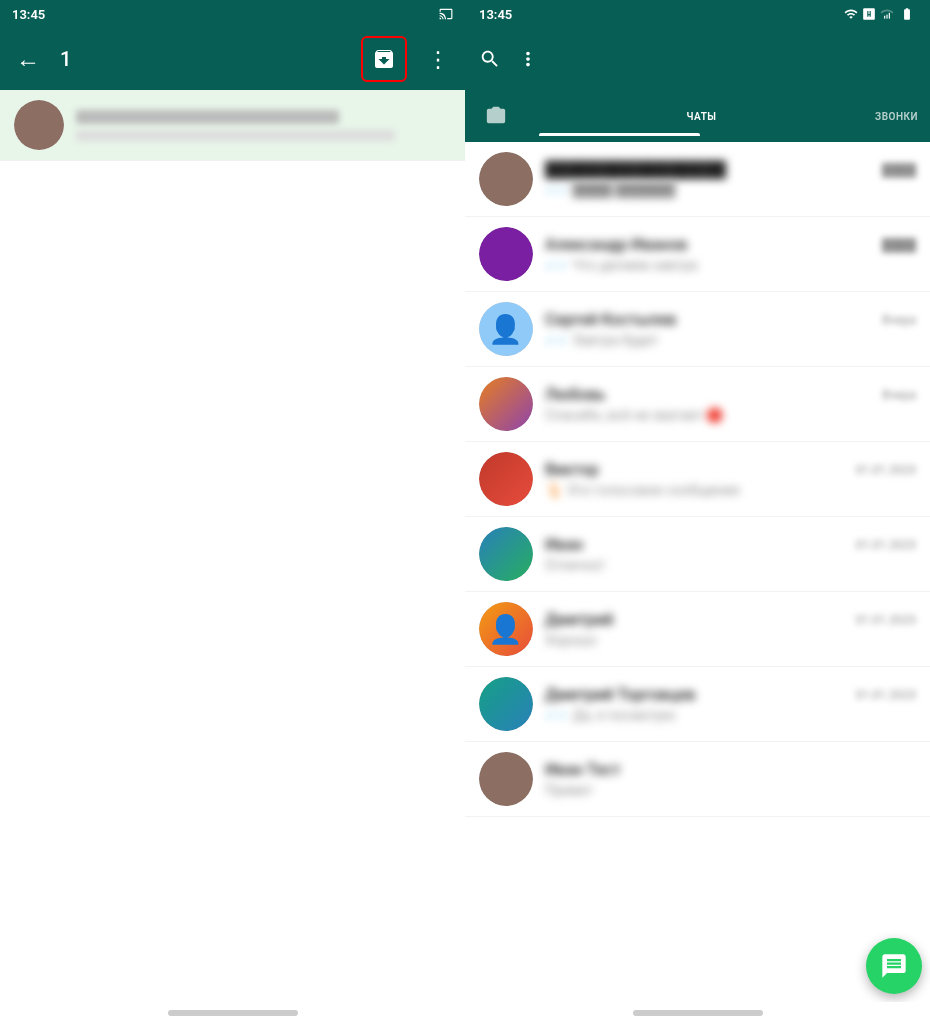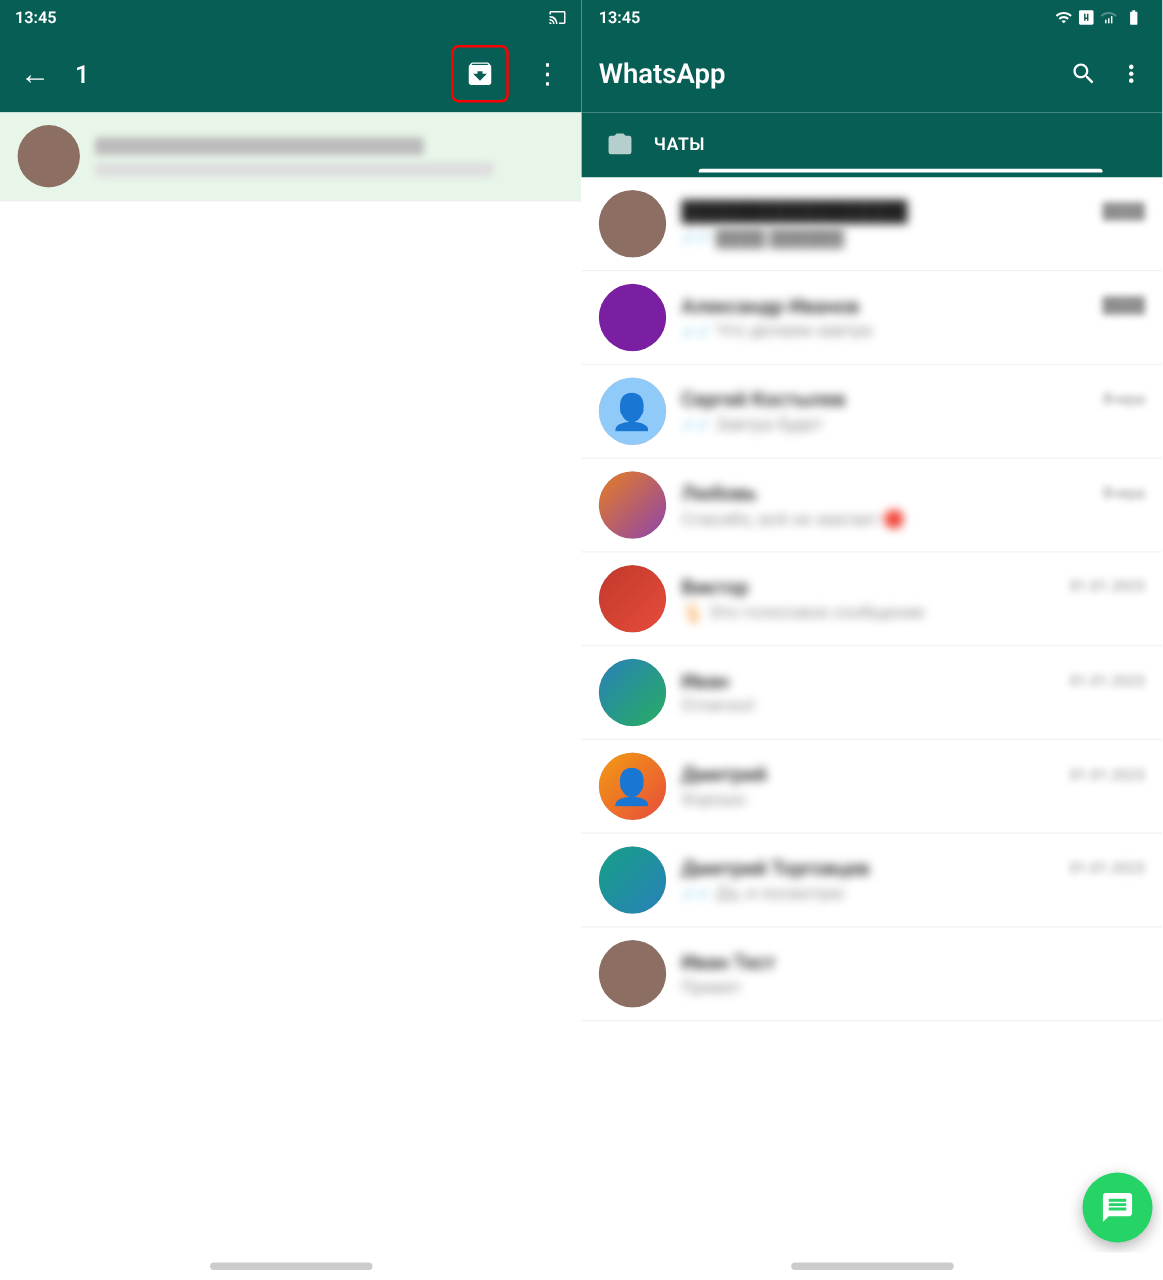--- a/index.html
+++ b/index.html
@@ -251,23 +251,23 @@
     }
 
     .tab-camera svg {
       fill: rgba(255,255,255,0.7);
       width: 22px;
       height: 22px;
     }
 
     .tab-item {
       flex: 1;
-      text-align: left;
+      text-align: right;
       color: rgba(255,255,255,0.7);
-      font-size: 14px;
+      font-size: 10px;
       font-weight: 600;
       letter-spacing: 0.5px;
       padding: 14px 4px;
       cursor: pointer;
       position: relative;
     }
 
     .tab-item.active {
       color: #fff;
     }
@@ -469,38 +469,38 @@
           <rect x="7" y="15" width="2" height="5"></rect>
         </svg>
 
       <svg viewBox="0 0 24 24" width="18" height="14" fill="white">
           <path d="M15.67 4H14V2h-4v2H8.33C7.6 4 7 4.6 7 5.33v15.33C7 21.4 7.6 22 8.33 22h7.33c.74 0 1.34-.6 1.34-1.33V5.33C17 4.6 16.4 4 15.67 4z"></path>
         </svg>
     </div>
   </div>
 
   <div class="right-header">
-    <span class="app-title">WhatsApp</span>
     <div class="header-icons">
       <svg viewBox="0 0 24 24" style="cursor:pointer;">
         <path d="M15.5 14h-.79l-.28-.27C15.41 12.59 16 11.11 16 9.5 16 5.91 13.09 3 9.5 3S3 5.91 3 9.5 5.91 16 9.5 16c1.61 0 3.09-.59 4.23-1.57l.27.28v.79l5 4.99L20.49 19l-4.99-5zm-6 0C7.01 14 5 11.99 5 9.5S7.01 5 9.5 5 14 7.01 14 9.5 11.99 14 9.5 14z"></path>
       </svg>
       <svg viewBox="0 0 24 24" style="cursor:pointer;">
         <path d="M12 8c1.1 0 2-.9 2-2s-.9-2-2-2-2 .9-2 2 .9 2 2 2zm0 2c-1.1 0-2 .9-2 2s.9 2 2 2 2-.9 2-2-.9-2-2-2zm0 6c-1.1 0-2 .9-2 2s.9 2 2 2 2-.9 2-2-.9-2-2-2z"></path>
       </svg>
     </div>
   </div>
 
   <div class="tabs-bar">
     <div class="tab-camera">
       <svg viewBox="0 0 24 24" width="22" height="22" fill="rgba(255,255,255,0.7)">
         <path d="M12 15.2A3.2 3.2 0 1 1 15.2 12 3.2 3.2 0 0 1 12 15.2zm0-8.4A5.2 5.2 0 1 0 17.2 12 5.21 5.21 0 0 0 12 6.8zM20 4h-3.17L15 2H9L7.17 4H4a2 2 0 0 0-2 2v12a2 2 0 0 0 2 2h16a2 2 0 0 0 2-2V6a2 2 0 0 0-2-2z"></path>
       </svg>
     </div>
     <div class="tab-item active">ЧАТЫ</div>
+    <div class="tab-item">ЗВОНКИ</div>
   </div>
 
   <div class="chat-list" style="position:relative;">
 
     <div class="chat-item">
       <div class="avatar">
         <div class="avatar-placeholder av-brown"></div>
       </div>
       <div class="chat-item-info">
         <div class="chat-item-top">

